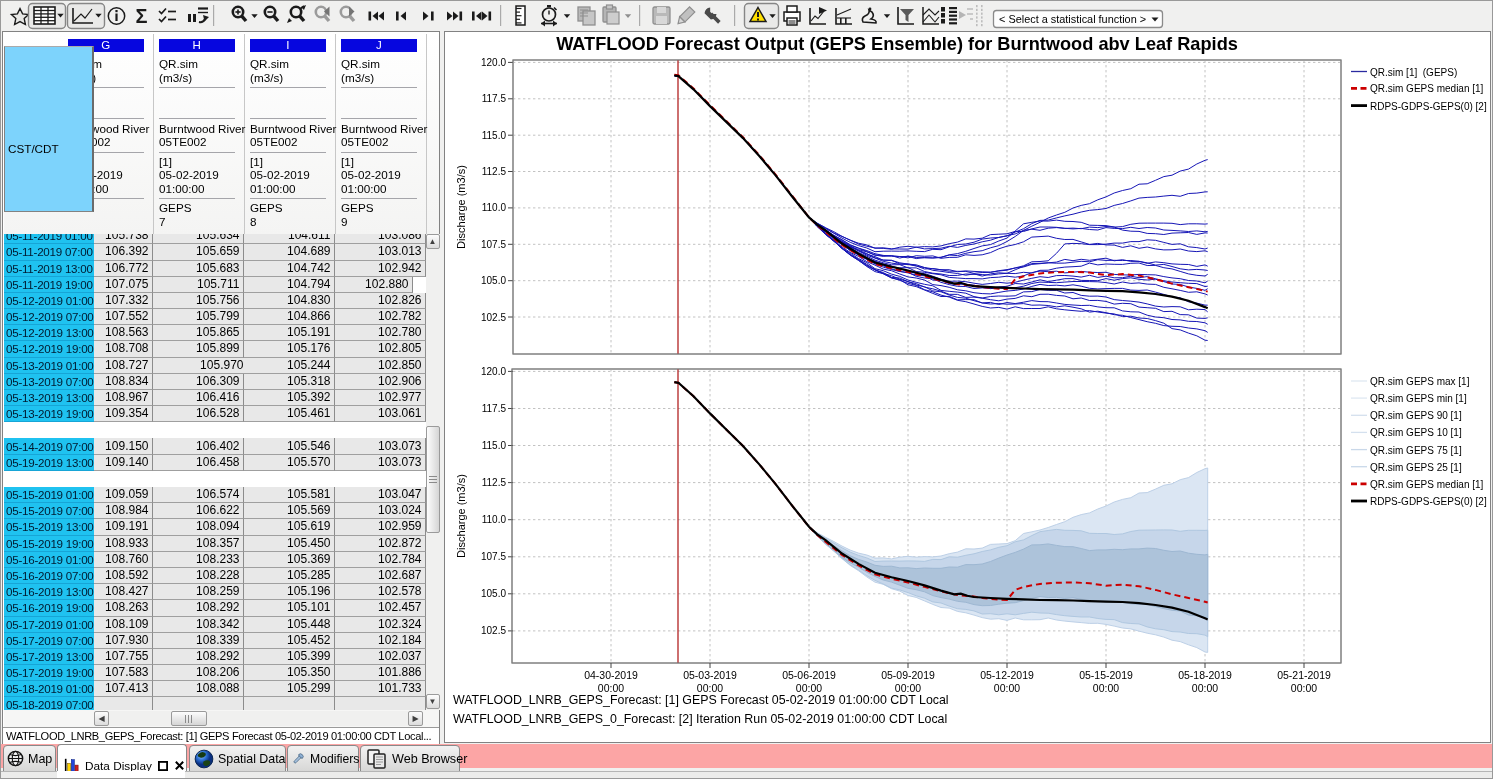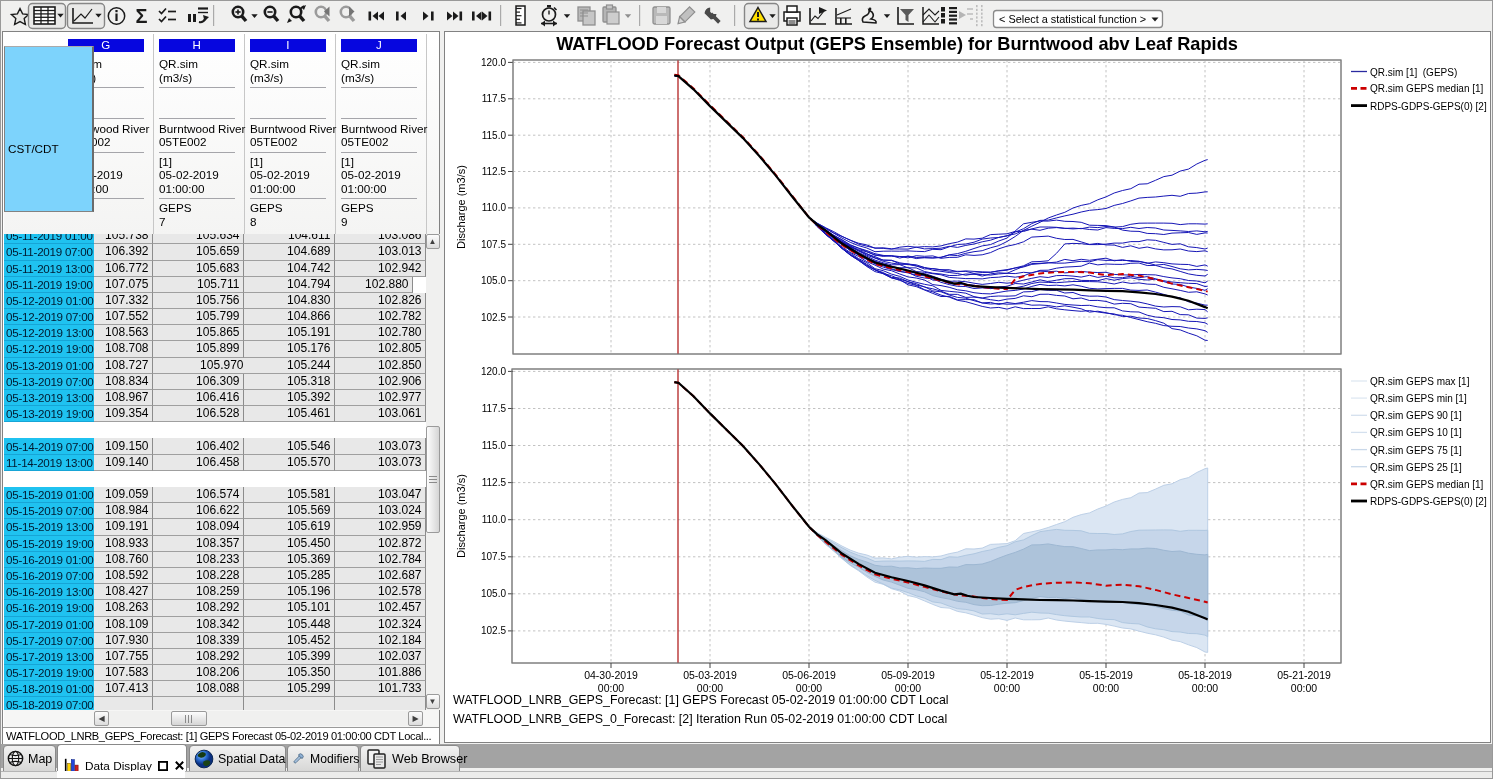--- a/index.html
+++ b/index.html
@@ -6,21 +6,21 @@
 #win{position:absolute;inset:0;border:1px solid #999;pointer-events:none;z-index:99}
 #toolbar{position:absolute;left:1px;top:1px;width:1491px;height:29px;background:#f0f0ef}
 #lpanel{position:absolute;left:2px;top:31px;width:438px;height:713px;background:#fff;border:1px solid #828282}
 .trow{position:absolute;left:0;height:16.18px;width:423px;font-size:12px}
 .dcell{position:absolute;left:1px;top:0;width:90px;height:16.18px;background:#1fc2f0;border-bottom:1px solid #17a5d6;color:#001a30;padding-left:2px;line-height:16.2px;white-space:nowrap;font-size:11.6px;letter-spacing:-0.25px}
 .vcell{position:absolute;top:0;height:16.18px;background:#e8e8e8;border-bottom:1px solid #9f9f9f;border-right:1px solid #8c8c8c;color:#000;text-align:right;padding-right:3px;line-height:15.8px;white-space:nowrap}
 .hsep{position:absolute;height:1px;background:#a5a5aa}
 .htxt{position:absolute;font-size:11.7px;color:#000;white-space:nowrap}
 .bluebox{position:absolute;top:7px;height:12.5px;background:#0606df;color:#fff;font-size:11.5px;text-align:center;line-height:12.5px}
 #cpanel{position:absolute;left:444px;top:31px;width:1047px;height:712px;background:#fff;border:1px solid #828282}
-#tabbar{position:absolute;left:1px;top:744px;width:1491px;height:24px;background:#a3a3a3}
+#tabbar{position:absolute;left:1px;top:744px;width:1491px;height:24px;background:#fca5a5}
 .tab{position:absolute;top:1px;height:27px;background:linear-gradient(#f2f2f2,#d7d7d6);border:1px solid #898989;border-radius:4px 4px 0 0;display:flex;align-items:center;font-size:12.6px;color:#000;padding:0 5px;white-space:nowrap}
 .tabact{position:absolute;top:0px;height:34px;background:#fff;border:1px solid #898989;border-bottom:none;border-radius:4px 4px 0 0;display:flex;align-items:center;font-size:12.6px;padding:0 6px;white-space:nowrap}
 #tabstrip{position:absolute;left:1px;top:771px;width:1491px;height:7px;background:#ececeb;border-top:1px solid #b5b5b5}
 </style></head><body>
 <div id="toolbar"><svg width="1491" height="29" viewBox="0 0 1491 29" font-family="Liberation Sans,sans-serif">
       <path d="M19 7.5 l2.6 5.4 6 .7 -4.4 4 1.2 5.9 -5.4-2.9 -5.4 2.9 1.2-5.9 -4.4-4 6-.7 z" fill="#e8e8e6" stroke="#1b1b1b" stroke-width="1.4"></path>
       <rect x="27.5" y="2.5" width="37" height="25" rx="4" fill="#e9e9e8" stroke="#868686" stroke-width="1.4"></rect>
       <g>
         <rect x="33" y="6" width="21" height="17" fill="#fff" stroke="#1b1b1b" stroke-width="1.6"></rect>
         <line x1="33" y1="9.5" x2="54" y2="9.5" stroke="#1b1b1b" stroke-width="1.3"></line>
@@ -330,21 +330,21 @@
         <div class="vcell" style="left:331.5px;width:91px">103.079</div>
       </div>
 <div class="trow" style="top:204.54px">
         <div class="dcell">05-14-2019 07:00</div>
         <div class="vcell" style="left:91px;width:58.5px">109.150</div>
         <div class="vcell" style="left:149.5px;width:91px">106.402</div>
         <div class="vcell" style="left:240.5px;width:91px">105.546</div>
         <div class="vcell" style="left:331.5px;width:91px">103.073</div>
       </div>
 <div class="trow" style="top:220.72px">
-        <div class="dcell">11-14-2019 13:00</div>
+        <div class="dcell">05-19-2019 13:00</div>
         <div class="vcell" style="left:91px;width:58.5px">109.140</div>
         <div class="vcell" style="left:149.5px;width:91px">106.458</div>
         <div class="vcell" style="left:240.5px;width:91px">105.570</div>
         <div class="vcell" style="left:331.5px;width:91px">103.073</div>
       </div>
 <div class="trow" style="top:253.08px">
         <div class="dcell">05-15-2019 01:00</div>
         <div class="vcell" style="left:91px;width:58.5px">109.059</div>
         <div class="vcell" style="left:149.5px;width:91px">106.574</div>
         <div class="vcell" style="left:240.5px;width:91px">105.581</div>

